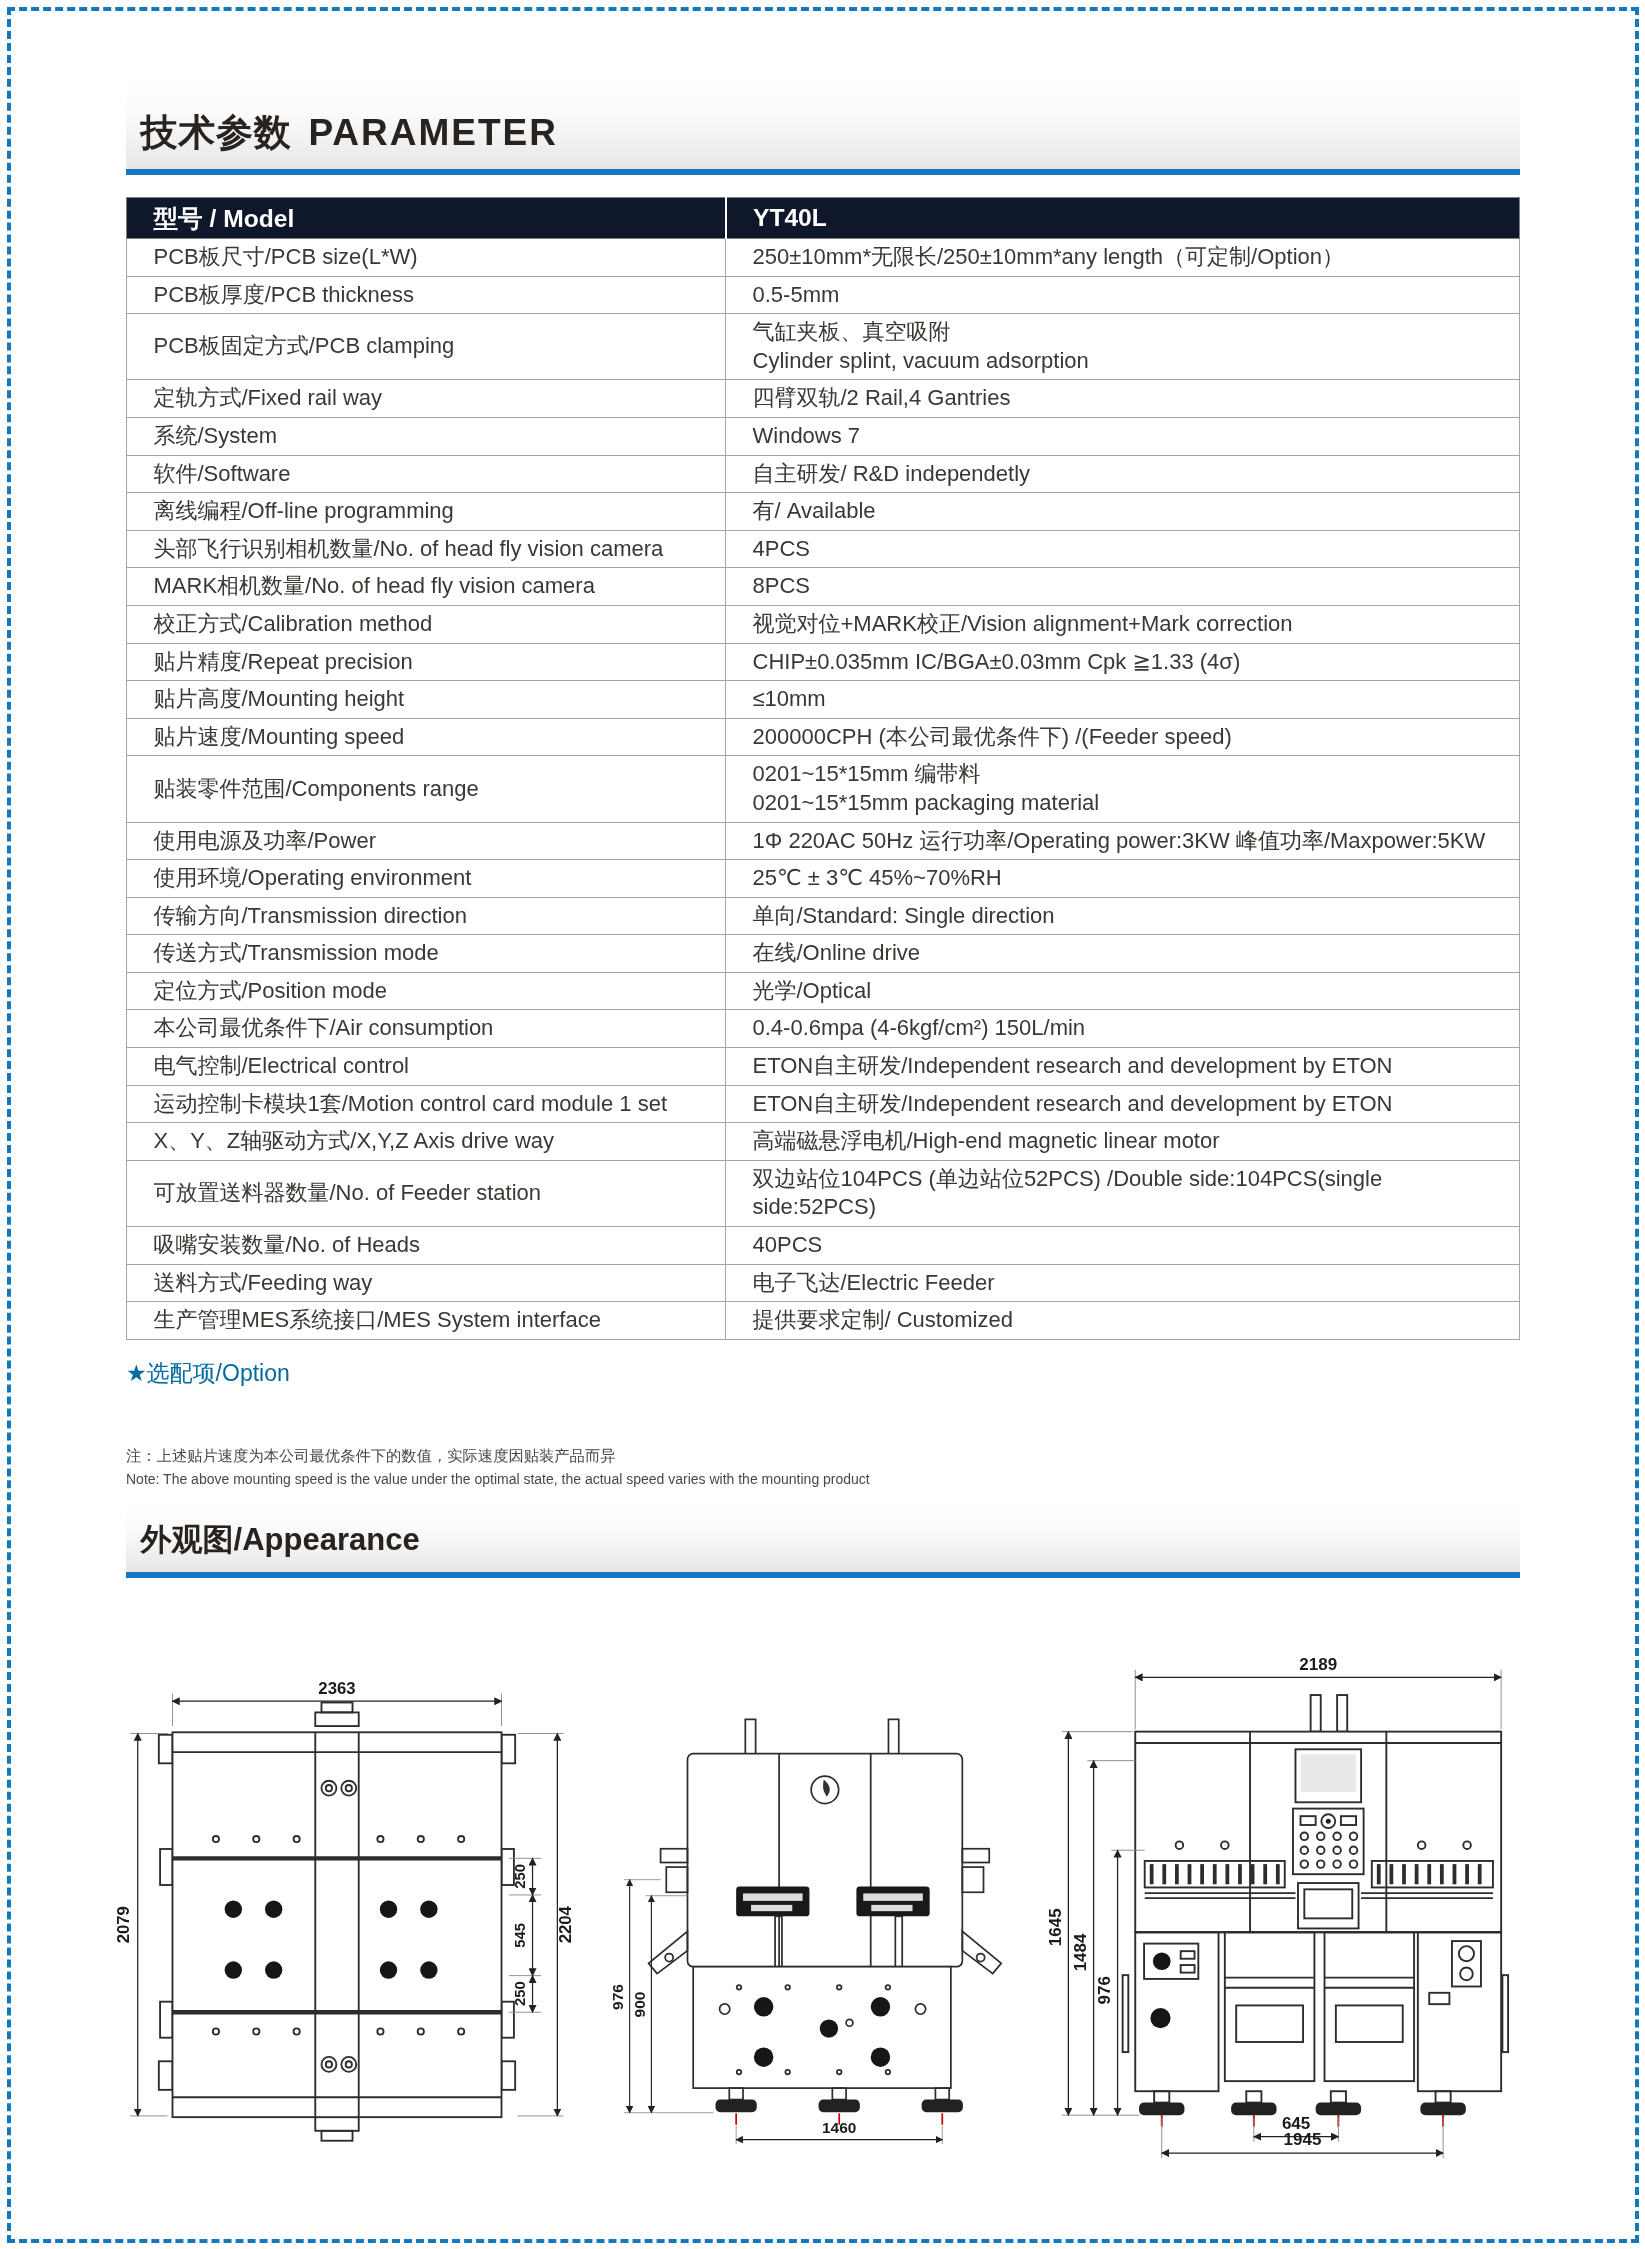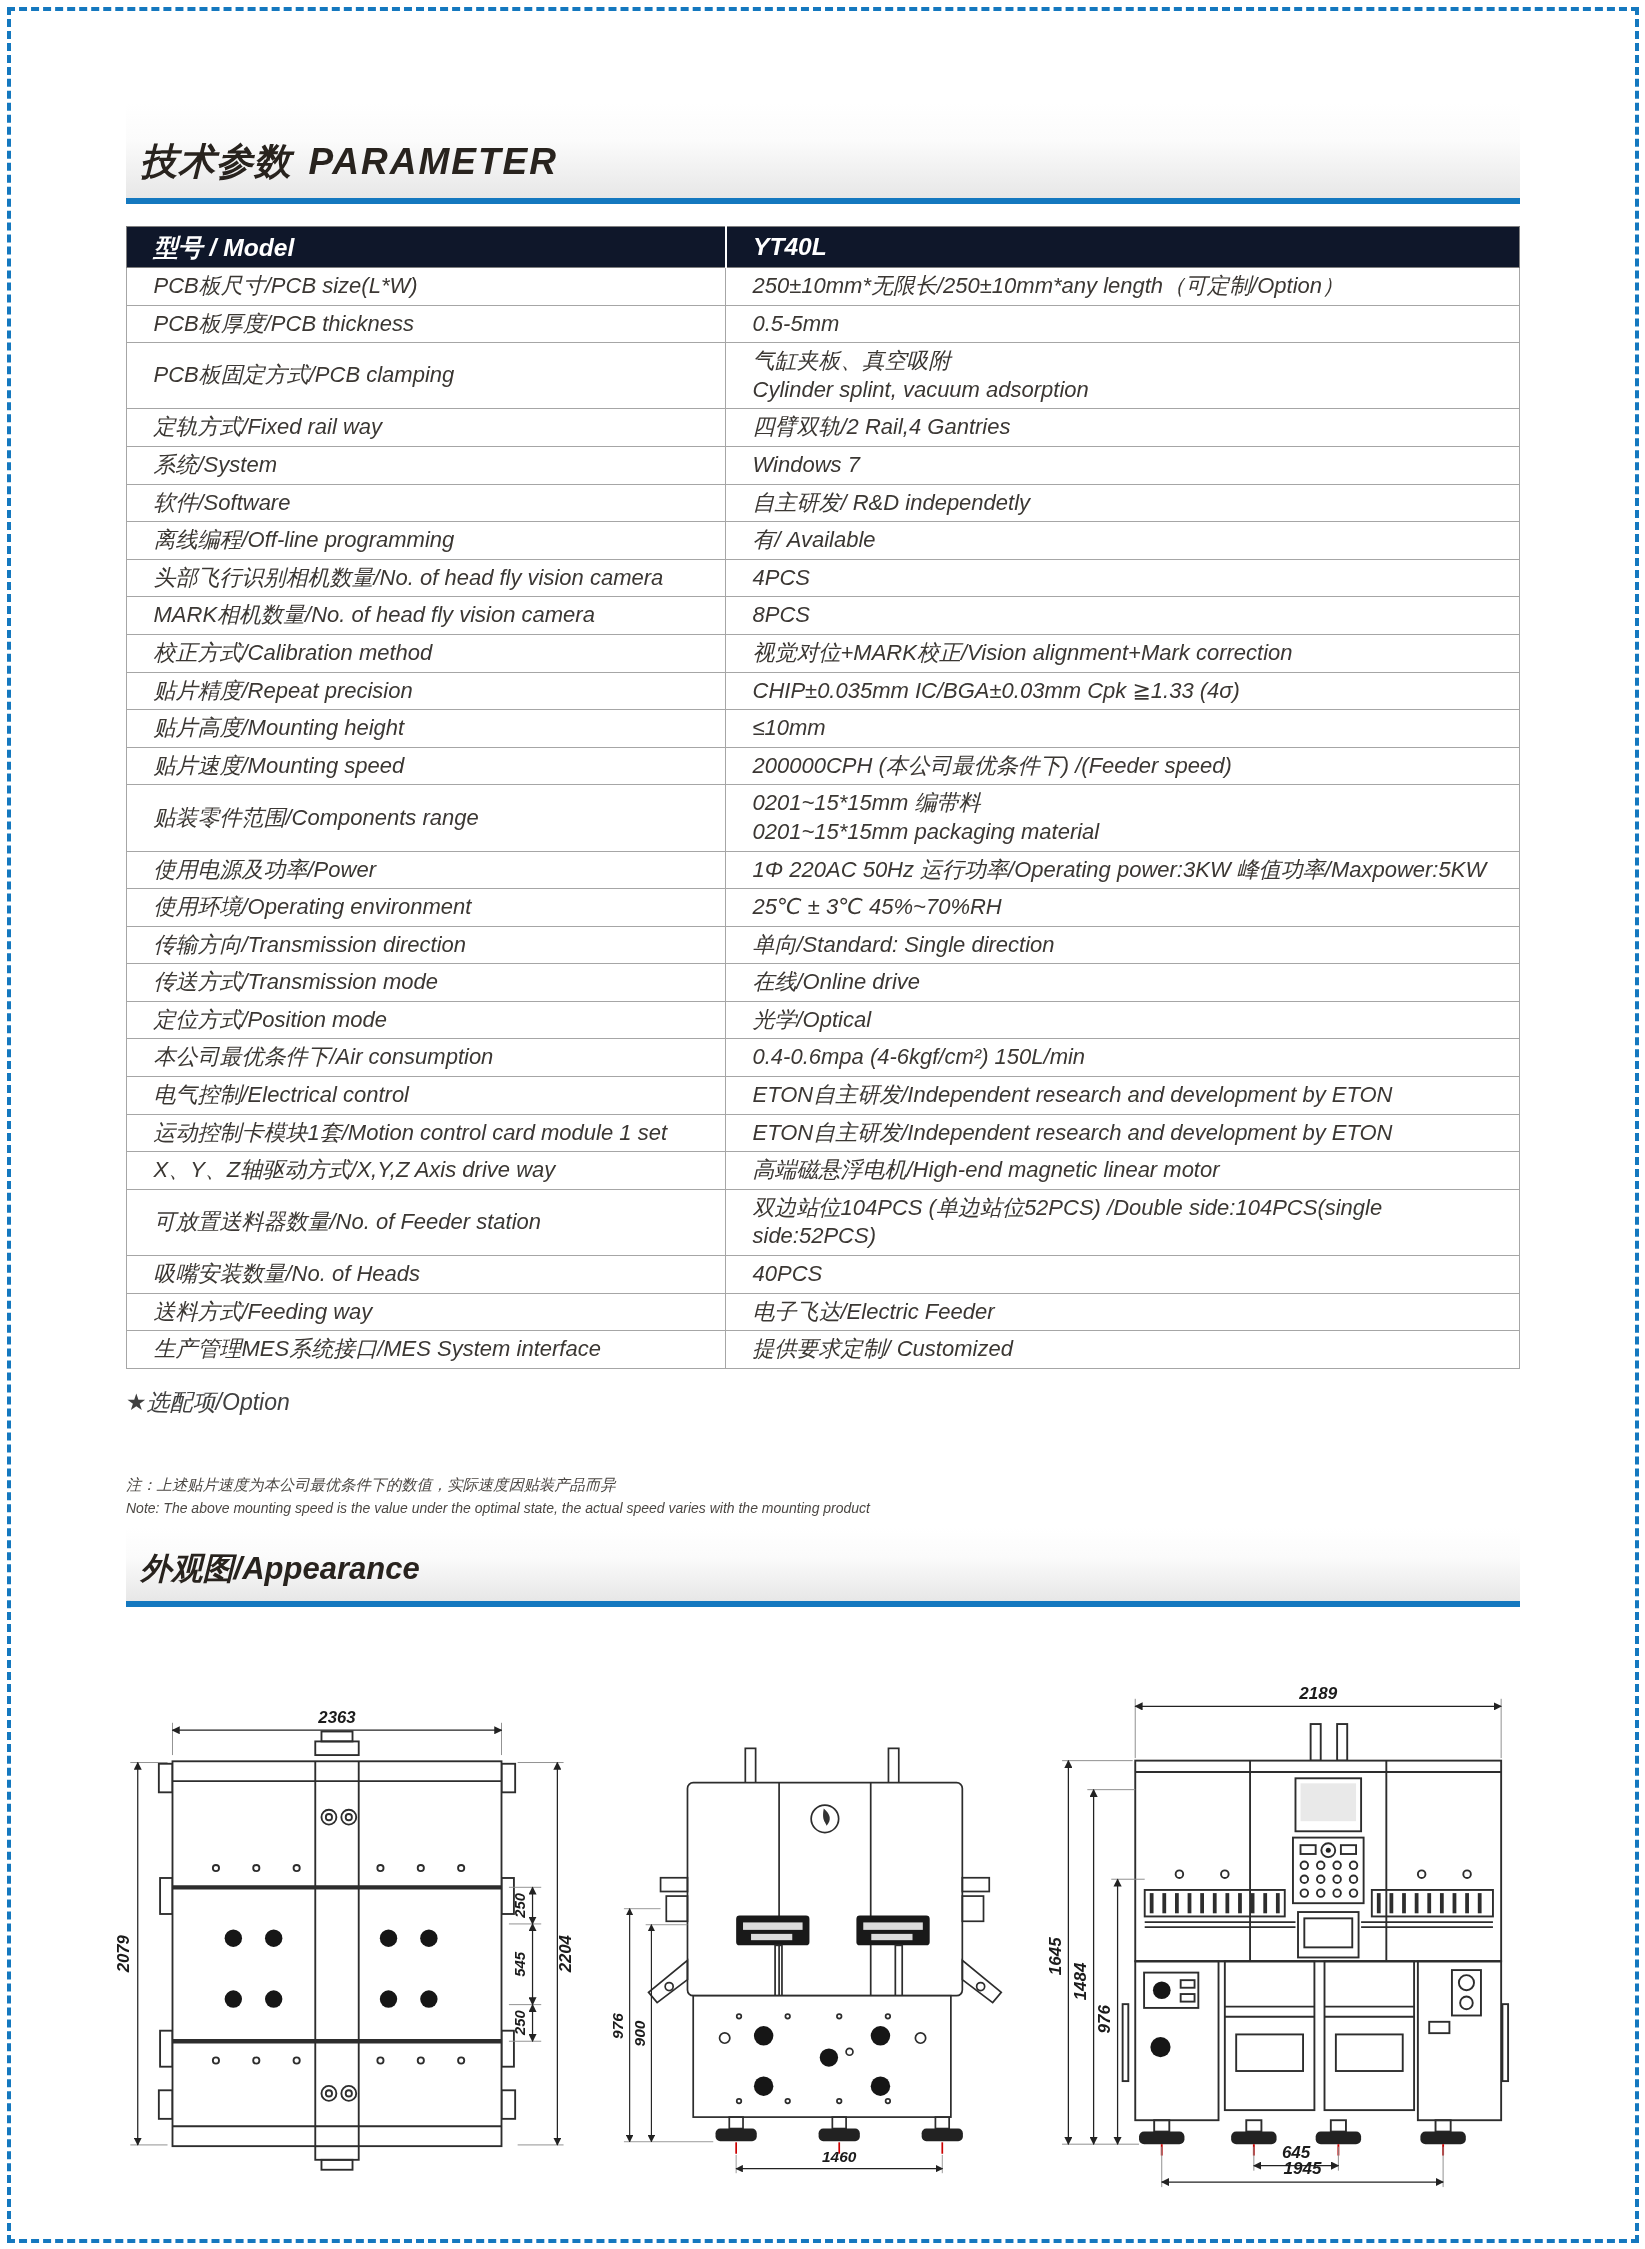--- a/index.html
+++ b/index.html
@@ -4,21 +4,21 @@
 <style>
   html,body { margin:0; padding:0; }
   .page {
     width:1646px; height:2250px; position:relative; background:#ffffff;
     font-family:"Liberation Sans","DejaVu Sans",sans-serif; overflow:hidden;
   }
   .cutline {
     position:absolute; left:6.6px; top:6.6px; right:6.6px; bottom:6.6px;
     border:4px dashed #1478bf; pointer-events:none;
   }
-  .content { position:relative; margin-left:126px; width:1394px; padding-top:103px;font-style:italic; }
+  .content { position:relative; margin-left:126px; width:1394px; padding-top:74px; }
 
   
   .band {
     background:linear-gradient(180deg,#ffffff 0%,#fbfbfb 40%,#e7e7e7 100%);
     border-bottom:6px solid #1478bf;
     display:flex; align-items:flex-end; box-sizing:border-box;
     padding:0 0 10.6px 14.6px;
   }
   .band.parameter { height:101px; }
   .band.appearance { height:80px; margin-top:10.6px; }
@@ -35,21 +35,21 @@
     padding:4px 16px 4px 26.5px; height:28.5px; vertical-align:middle;
     white-space:pre-line; line-height:1.3;
   }
   .spec thead th {
     background:#0f172a; color:#ffffff; font-size:24.6px; font-weight:700;
     text-align:left; padding:0 16px 0 26.5px; height:40px;
     border:1.3px solid #7f7f7f;
   }
   .spec thead th.c2 { border-left:2px solid #ffffff; }
 
-  .option-heading { font-size:23px; color:#404040; margin:18.6px 0 0 0; font-weight:500; }
+  .option-heading { font-size:23px; color:#0369a1; margin:18.6px 0 0 0; font-weight:500; }
 
   .notes { margin-top:57px; color:#4b4743; }
   .notes .zh { font-size:15.3px; }
   .notes .en { font-size:14px; margin-top:4px; }
 
   
   .drawings { display:flex; align-items:flex-end; gap:17px; margin:42px 0 0 -28px; }
   .drawings svg { flex:none; }
   svg .m   { stroke:#2d2d2d; fill:none; stroke-width:3; }
   svg .ext { stroke:#8b8b8b; stroke-width:1.5; }

